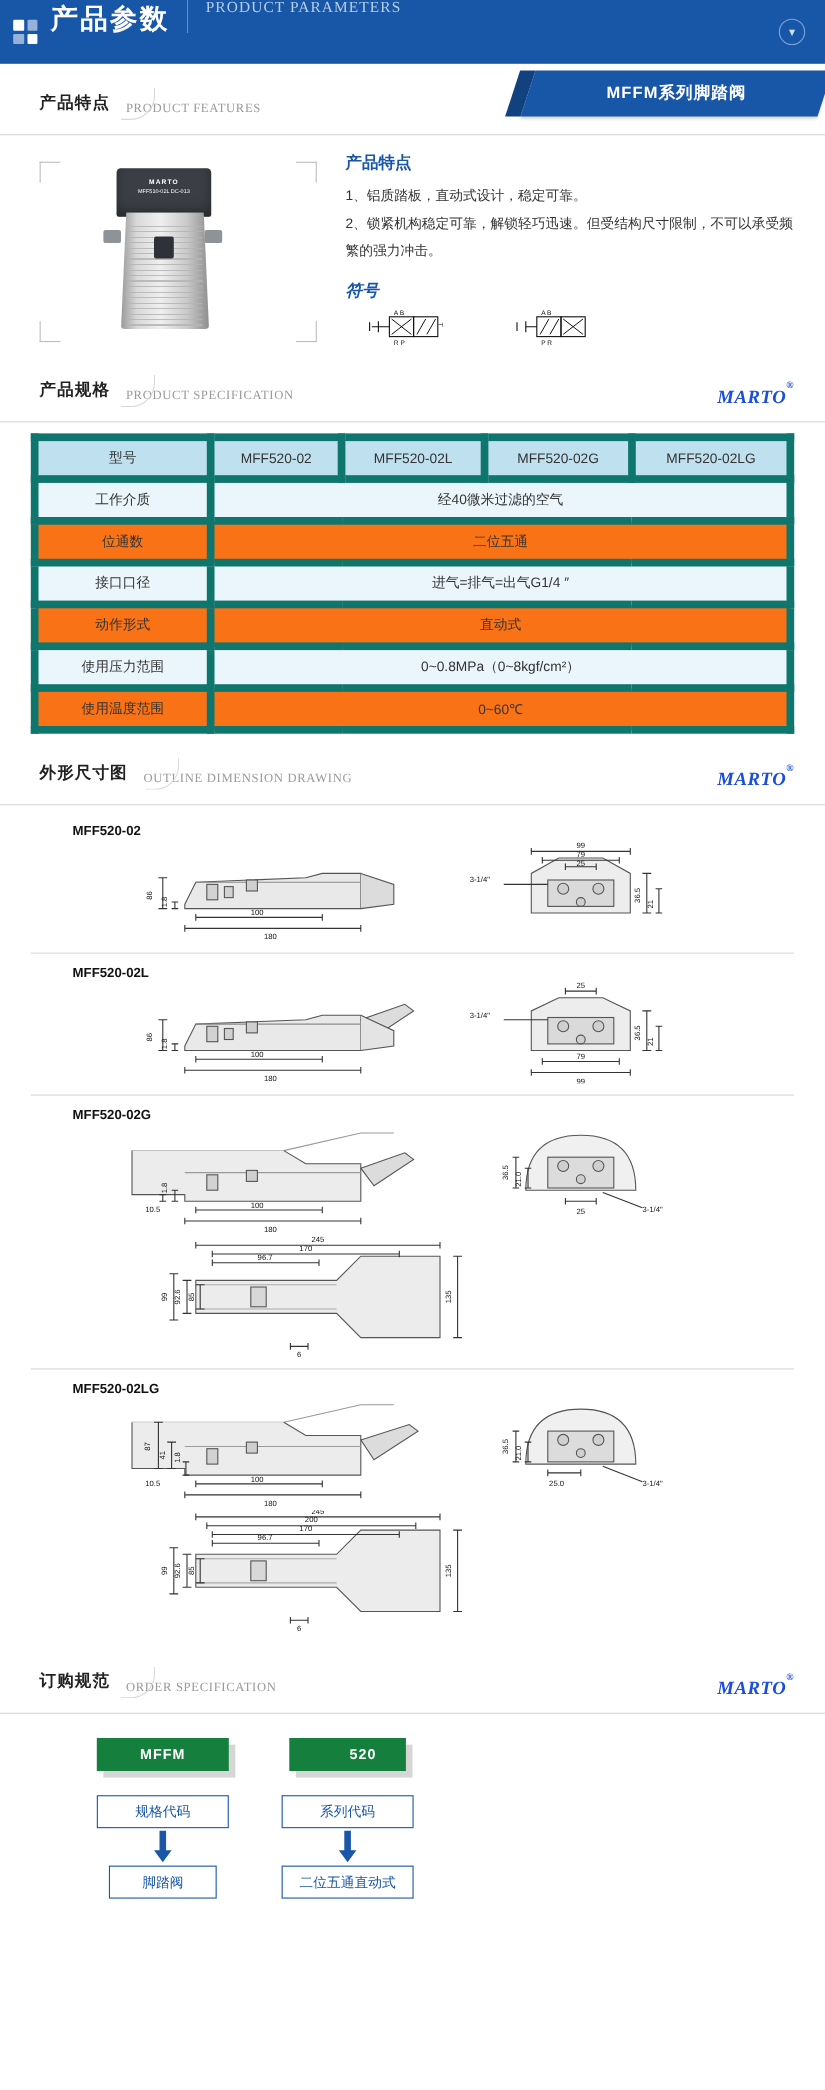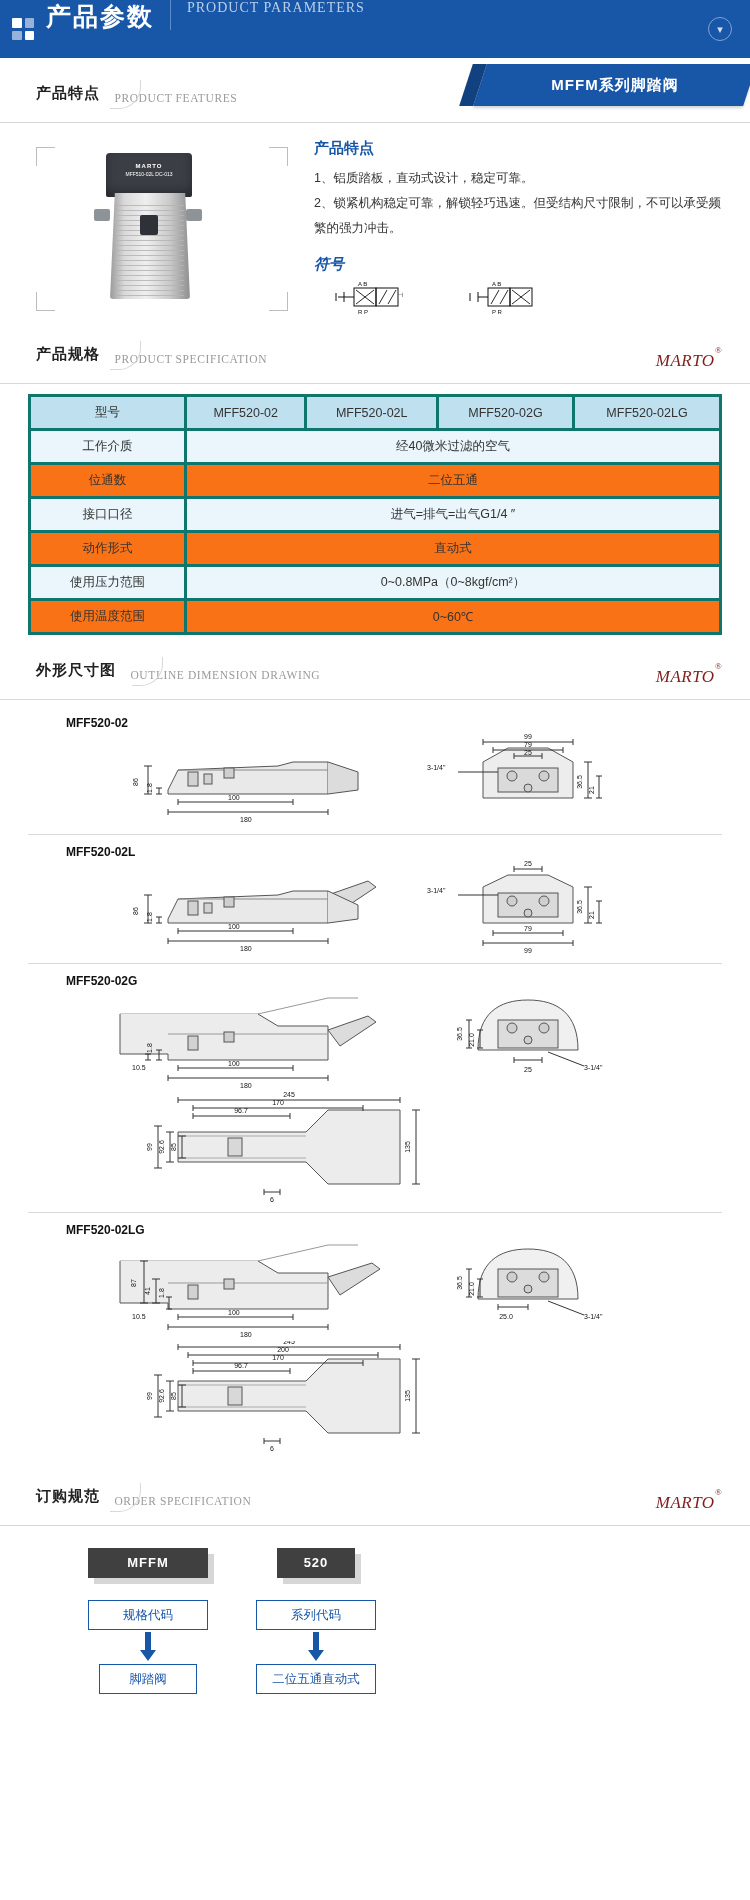--- a/index.html
+++ b/index.html
@@ -40,21 +40,21 @@
   .sec-en{font-size:11.5px;color:#9a9a9a;font-family:"Liberation Serif",serif;letter-spacing:.6px;margin-left:10px;position:relative;top:4px;}
   .sec-rule{
     height:1px;background:#d8d8d8;margin-top:4px;
   }
   .sec-curve{
     position:absolute;left:110px;top:-4px;width:30px;height:28px;
     border-right:1px solid #d8d8d8;border-bottom:1px solid #d8d8d8;
     border-bottom-right-radius:22px;
   }
   .marto{
-    position:absolute;right:28px;top:6px;color:#7f1d1d;font-weight:normal;font-style:italic;
+    position:absolute;right:28px;top:6px;color:#1d4ed8;font-weight:bold;font-style:italic;
     font-family:"Liberation Serif",serif;font-size:17px;letter-spacing:.5px;
   }
   .marto sup{font-size:9px;position:relative;top:-6px;}
 
   
   .ribbon{
     position:absolute;right:0;top:64px;width:270px;height:42px;
     background:#1856a8;color:#fff;transform:skewX(-18deg);
     box-shadow:0 2px 3px rgba(0,0,0,.18);
   }
@@ -106,46 +106,46 @@
   .feat-txt{flex:1;padding-left:18px;}
   .feat-h{color:#1856a8;font-size:15px;font-weight:bold;margin-bottom:8px;}
   .feat-li{font-size:12.5px;line-height:2.0;color:#333;}
   .sym-h{color:#1856a8;font-size:15px;font-weight:bold;margin:14px 0 4px;font-style:italic;}
   .symbols{display:flex;gap:26px;align-items:flex-start;padding-left:10px;}
 
   
   .spec-wrap{padding:10px 28px 0 28px;}
   table.spec{width:100%;border-collapse:collapse;font-size:12.5px;}
   table.spec td,table.spec th{
-    border:3px solid #0f766e;text-align:center;padding:7px 4px;color:#333;font-weight:normal;
+    border:7px solid #0f766e;text-align:center;padding:7px 4px;color:#333;font-weight:normal;
   }
   table.spec tr.head td{background:#bfe0ef;font-weight:normal;}
   table.spec tr.odd td{background:#eaf6fb;}
   table.spec tr.even td{background:#f97316;}
   table.spec td.firstcol{width:145px;}
 
   
   .dim-block{padding:6px 28px 0 28px;}
   .dim-row{border-bottom:1px solid #dadada;padding:10px 0 10px 0;position:relative;}
   .dim-row:last-child{border-bottom:none;}
   .dim-name{font-size:12px;font-weight:bold;color:#111;margin-left:38px;margin-bottom:2px;}
   .dim-canvas{position:relative;width:100%;}
   svg.draw{display:block;}
 
   
   .order{padding:4px 28px 40px 28px;}
   .ord-grid{display:flex;justify-content:flex-start;gap:48px;padding-left:60px;margin-top:18px;}
   .ord-col{width:120px;text-align:center;}
   .ord-code{
-    background:#404040;color:#fff;font-size:13px;font-weight:bold;letter-spacing:1px;
+    background:#15803d;color:#fff;font-size:13px;font-weight:bold;letter-spacing:1px;
     height:30px;line-height:30px;position:relative;
     box-shadow:6px 6px 0 #d6d6d6;
   }
   .ord-code.wide{width:120px;margin:0 auto;}
-  .ord-code.narrow{width:78px;margin:0 auto;}
+  .ord-code.narrow{width:78px;margin:0 auto;padding-left:28px;}
   .ord-box{
     border:1px solid #1856a8;color:#1856a8;font-size:12.5px;height:28px;line-height:28px;margin-top:22px;
   }
   .arrow{height:34px;display:flex;align-items:center;justify-content:center;}
   .arrow svg{display:block;}
   .ord-box2{
     border:1px solid #1856a8;color:#1856a8;font-size:12.5px;height:28px;line-height:28px;
   }
   .ord-box2.small{width:96px;margin:0 auto;}
 </style>

